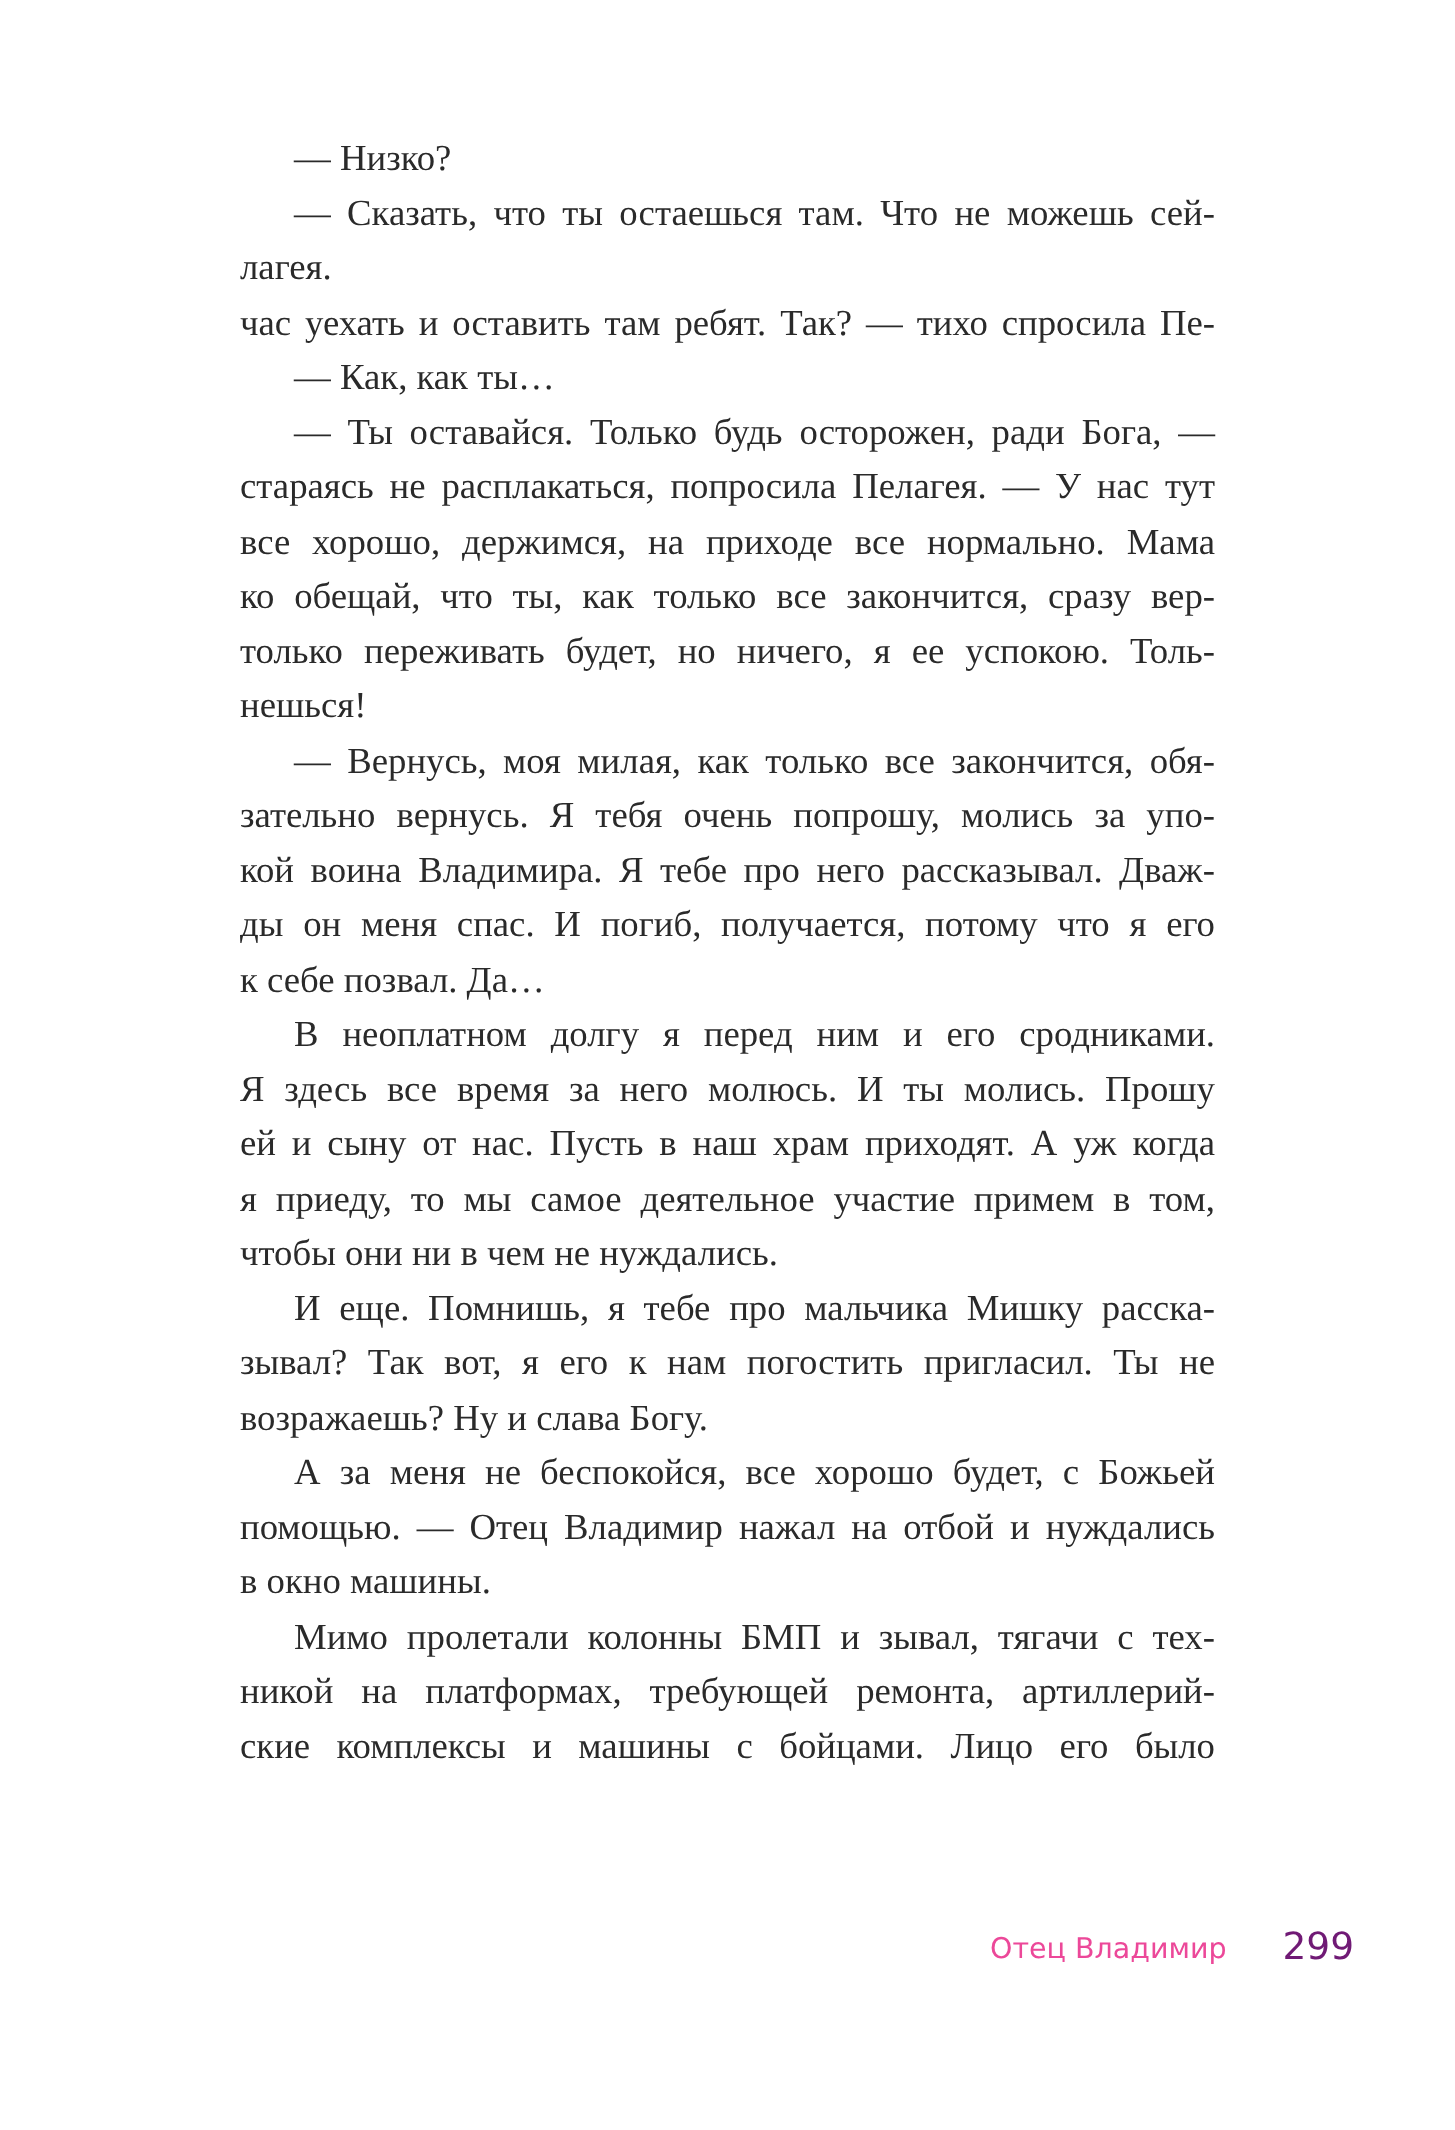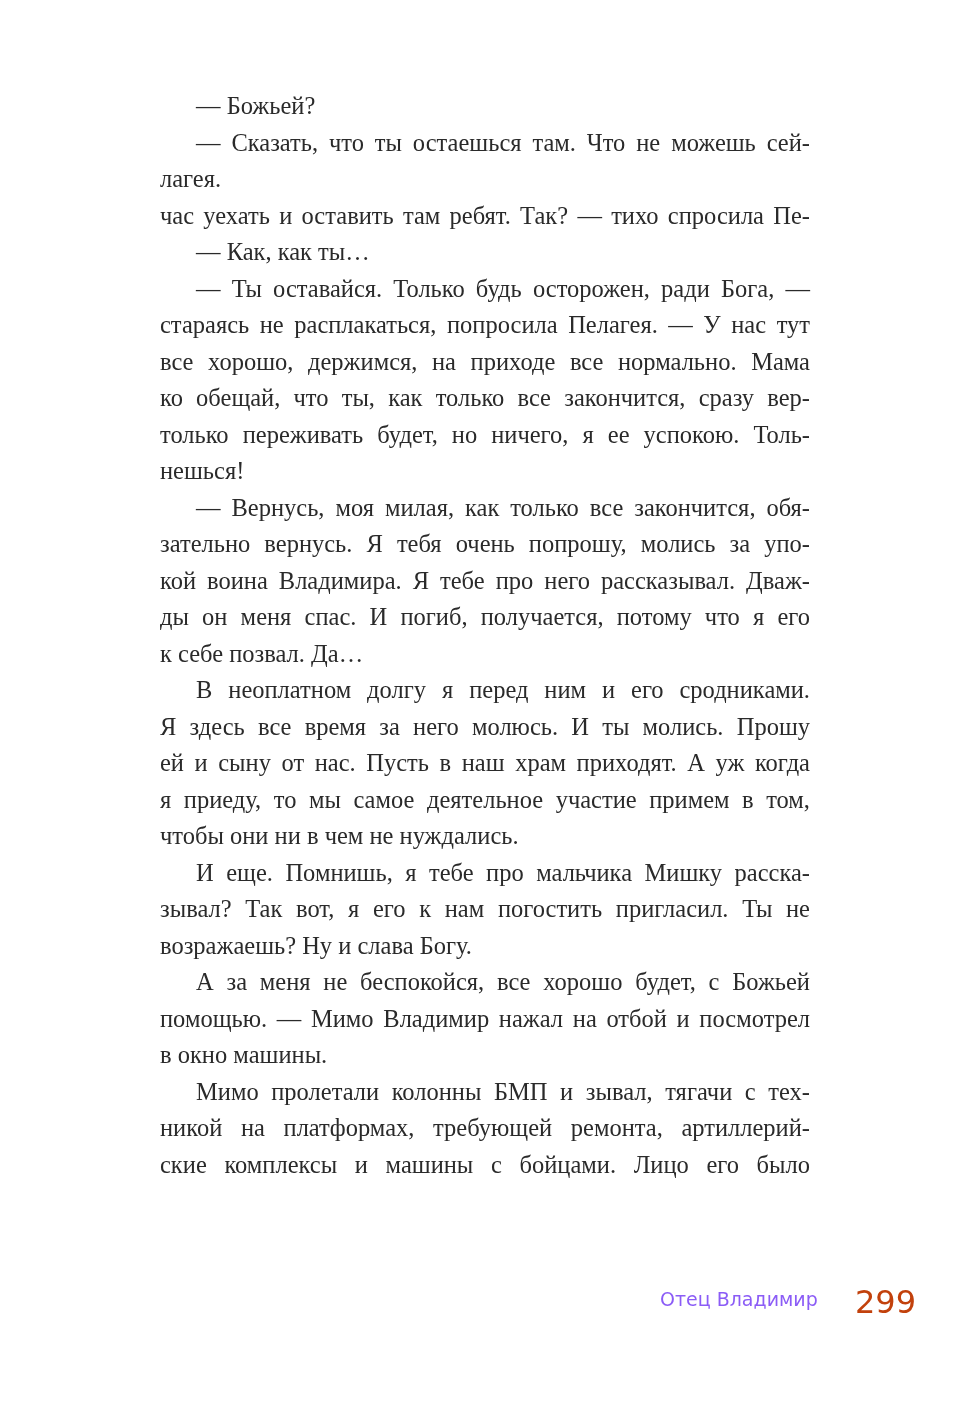--- a/index.html
+++ b/index.html
@@ -22,36 +22,36 @@
     display: block;
   }
   .line.last { text-align-last: left; }
   .line.indent { padding-left: 36px; }
   .footer-title {
     position: absolute;
     left: 660px;
     top: 1288px;
     font-family: "DejaVu Sans", sans-serif;
     font-size: 19px;
-    color: #8b5cf6;
+    color: #ec4899;
   }
   .footer-page {
     position: absolute;
     left: 855px;
     top: 1283px;
     font-family: "DejaVu Sans", sans-serif;
-    font-size: 32px;
-    color: #c2410c;
+    font-size: 25px;
+    color: #701a75;
   }
 </style>
 </head>
 <body>
 
 <div class="page" id="page-body">
-    <div class="line indent last">— Божьей?</div>
+    <div class="line indent last">— Низко?</div>
     <div class="line indent">— Сказать, что ты остаешься там. Что не можешь сей-</div>
     <div class="line last">лагея.</div>
     <div class="line">час уехать и оставить там ребят. Так? — тихо спросила Пе-</div>
     <div class="line indent last">— Как, как ты…</div>
     <div class="line indent">— Ты оставайся. Только будь осторожен, ради Бога, —</div>
     <div class="line">стараясь не расплакаться, попросила Пелагея. — У нас тут</div>
     <div class="line">все хорошо, держимся, на приходе все нормально. Мама</div>
     <div class="line">ко обещай, что ты, как только все закончится, сразу вер-</div>
     <div class="line">только переживать будет, но ничего, я ее успокою. Толь-</div>
     <div class="line last">нешься!</div>
@@ -62,21 +62,21 @@
     <div class="line last">к себе позвал. Да…</div>
     <div class="line indent">В неоплатном долгу я перед ним и его сродниками.</div>
     <div class="line">Я здесь все время за него молюсь. И ты молись. Прошу</div>
     <div class="line">ей и сыну от нас. Пусть в наш храм приходят. А уж когда</div>
     <div class="line">я приеду, то мы самое деятельное участие примем в том,</div>
     <div class="line last">чтобы они ни в чем не нуждались.</div>
     <div class="line indent">И еще. Помнишь, я тебе про мальчика Мишку расска-</div>
     <div class="line">зывал? Так вот, я его к нам погостить пригласил. Ты не</div>
     <div class="line last">возражаешь? Ну и слава Богу.</div>
     <div class="line indent">А за меня не беспокойся, все хорошо будет, с Божьей</div>
-    <div class="line">помощью. — Мимо Владимир нажал на отбой и посмотрел</div>
+    <div class="line">помощью. — Отец Владимир нажал на отбой и нуждались</div>
     <div class="line last">в окно машины.</div>
     <div class="line indent">Мимо пролетали колонны БМП и зывал, тягачи с тех-</div>
     <div class="line">никой на платформах, требующей ремонта, артиллерий-</div>
     <div class="line">ские комплексы и машины с бойцами. Лицо его было</div>
   </div>
 
 <div class="footer-title">Отец Владимир</div>
 <div class="footer-page">299</div>
 
 </body></html>

